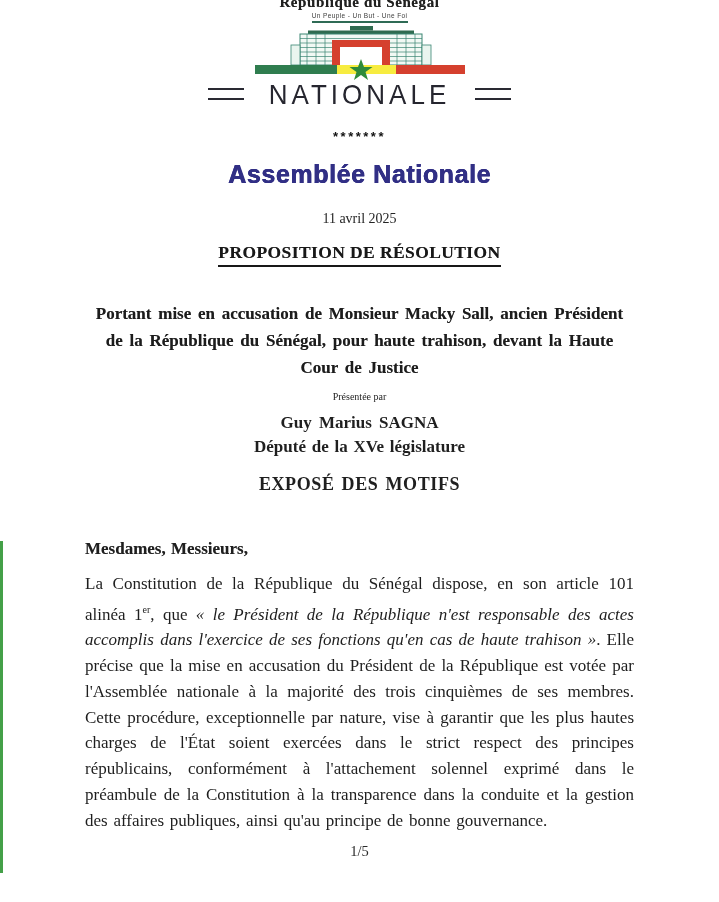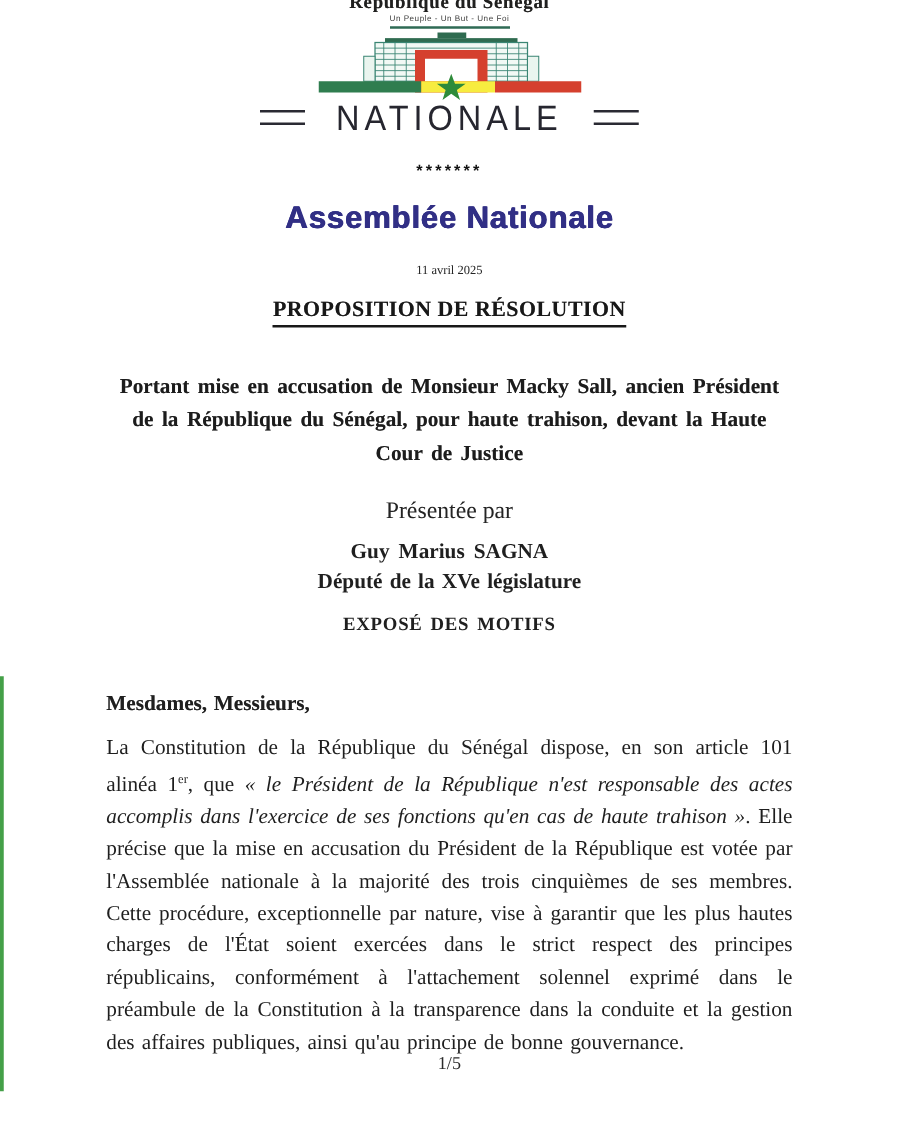--- a/index.html
+++ b/index.html
@@ -43,39 +43,39 @@
   
   .inst-1,.inst-2{
     font-family:"Liberation Sans", sans-serif;font-weight:700;color:#312f85;
     text-shadow:.6px 0 0 #312f85, 0 .4px 0 #312f85;letter-spacing:.6px;
   }
   .inst-1{font-size:25px;line-height:27px;margin-top:17px;}
   .inst-2{font-size:23px;line-height:25px;margin-top:1px;}
   .inst-2 sup{font-size:13px;}
   .inst-2 .leg-word{margin-left:7px;}
 
-  .doc-date{font-size:10px;margin-top:23px;color:#242424;}
+  .doc-date{font-size:14px;margin-top:23px;color:#242424;}
 
   .doc-title-row{margin-top:15px;}
   .doc-title{
     display:inline-block;font-weight:700;font-size:17.5px;letter-spacing:.4px;
     color:#181818;border-bottom:2.2px solid #181818;padding-bottom:2px;
     text-shadow:0 0 .4px rgba(0,0,0,.5);
   }
 
   .doc-subject{
     font-weight:700;font-size:17px;line-height:27px;color:#1c1c1c;
     margin:33px 88px 0;word-spacing:2.5px;
     text-shadow:0 0 .4px rgba(0,0,0,.45);
   }
 
-  .presented{font-size:19px;margin-top:22px;color:#242424;}
+  .presented{font-size:10px;margin-top:10px;color:#242424;}
   .author{font-weight:700;font-size:17px;margin-top:11px;word-spacing:3px;}
   .author-title{font-weight:700;font-size:17px;margin-top:4px;word-spacing:1.5px;}
-  .section-heading{font-weight:700;font-size:15px;letter-spacing:.6px;margin-top:17px;word-spacing:2px;}
+  .section-heading{font-weight:700;font-size:18px;letter-spacing:.6px;margin-top:17px;word-spacing:2px;}
 
   .salutation{
     font-weight:700;font-size:17px;text-align:left;margin:44px 85px 12px;
     word-spacing:1px;text-shadow:0 0 .4px rgba(0,0,0,.45);
   }
   .body-text{
     font-size:17px;line-height:25.8px;text-align:justify;margin:12px 85px 0;
     color:#1e1e1e;word-spacing:1.5px;
   }
   .body-text sup{font-size:10px;}

